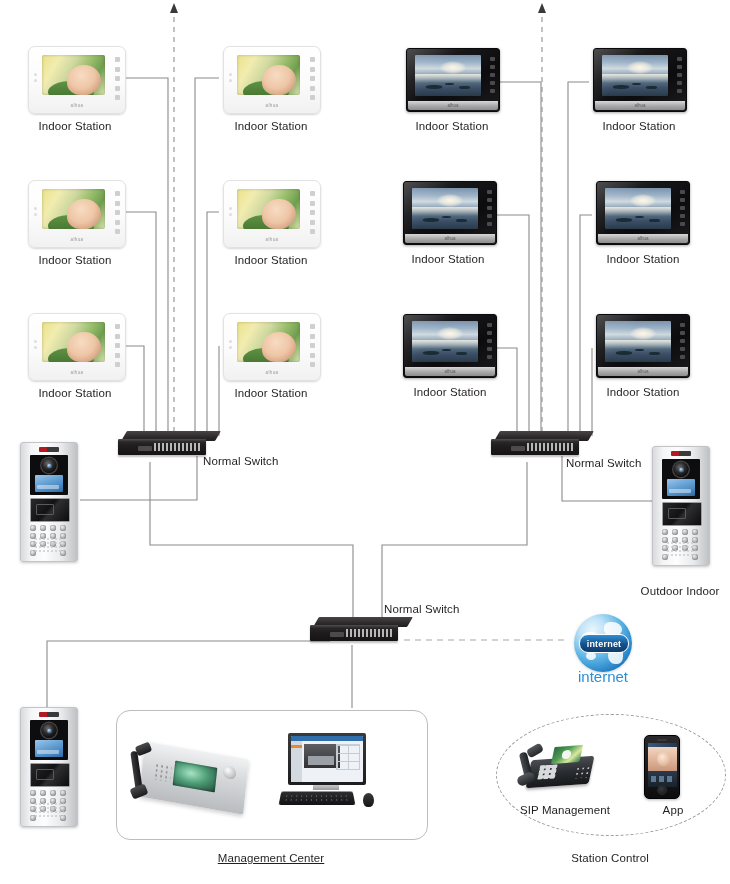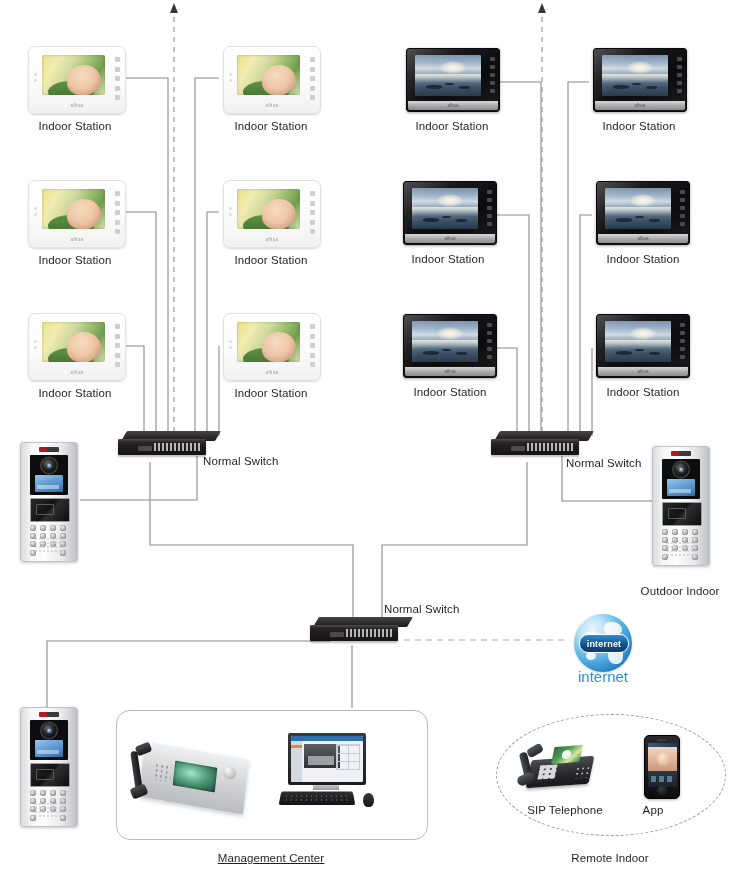--- a/index.html
+++ b/index.html
@@ -631,28 +631,28 @@
     <div class="base"></div>
     <div class="scr"></div>
     <div class="kp"></div>
     <div class="sk"></div>
     <div class="hs">
         <div class="a"></div>
         <div class="b"></div>
         <div class="c"></div>
       </div>
   </div>
-  <div class="label ctr" style="left:565px;top:804px;">SIP Telephone</div>
+  <div class="label ctr" style="left:565px;top:804px;">SIP Management</div>
 
   <div class="dev-phone" style="left:644px;top:735px;">
     <div class="ear"></div>
     <div class="scr">
       <div class="bar"></div>
       <div class="pic"></div>
       <div class="ctl"></div>
     </div>
     <div class="home"></div>
   </div>
-  <div class="label ctr" style="left:653px;top:804px;">App</div>
-
-  <div class="label ctr" style="left:610px;top:852px;">Remote Indoor</div>
+  <div class="label ctr" style="left:673px;top:804px;">App</div>
+
+  <div class="label ctr" style="left:610px;top:852px;">Station Control</div>
 
 </div>
 
 </body></html>

